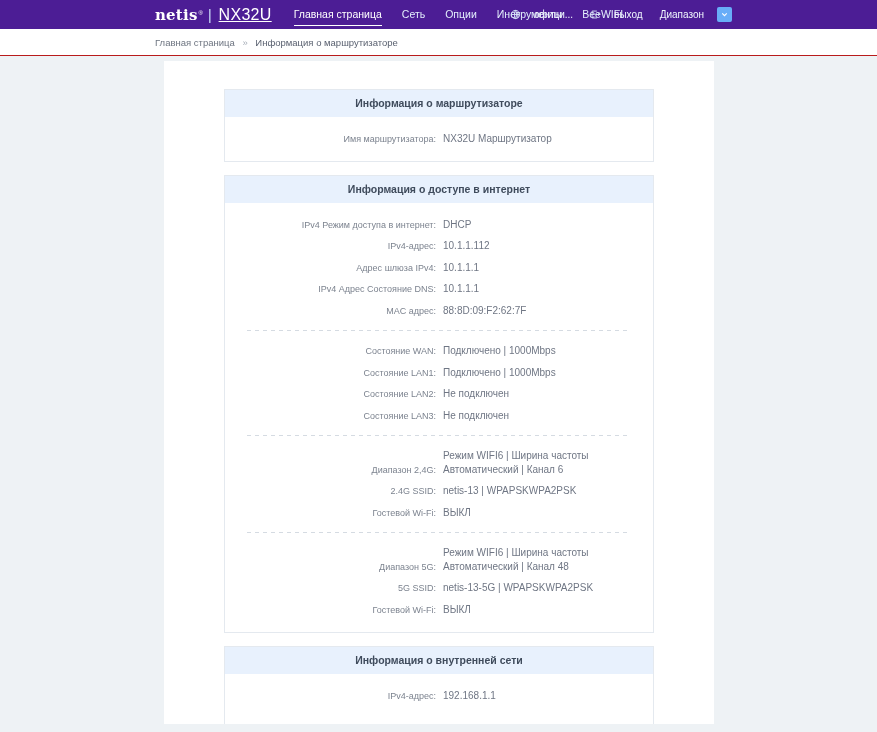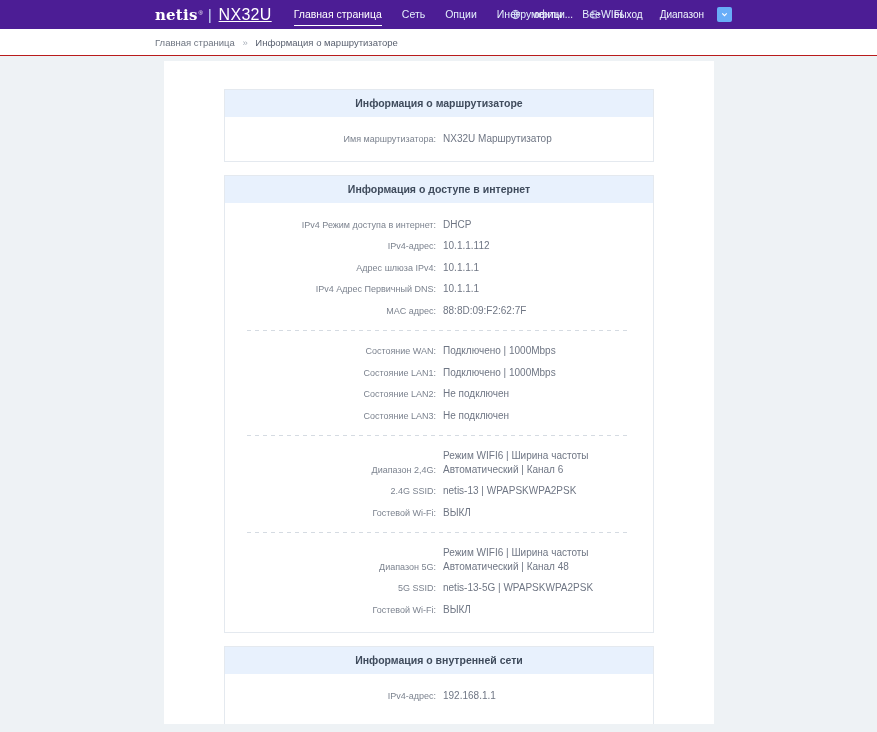--- a/index.html
+++ b/index.html
@@ -249,21 +249,21 @@
           </div>
           <div class="row">
             <div class="row-label">IPv4-адрес:</div>
             <div class="row-value">10.1.1.112</div>
           </div>
           <div class="row">
             <div class="row-label">Адрес шлюза IPv4:</div>
             <div class="row-value">10.1.1.1</div>
           </div>
           <div class="row">
-            <div class="row-label">IPv4 Адрес Первичный DNS:</div>
+            <div class="row-label">IPv4 Адрес Состояние DNS:</div>
             <div class="row-value">10.1.1.1</div>
           </div>
           <div class="row">
             <div class="row-label">MAC адрес:</div>
             <div class="row-value">88:8D:09:F2:62:7F</div>
           </div>
           <div class="divider"></div>
           <div class="row">
             <div class="row-label">Состояние WAN:</div>
             <div class="row-value">Подключено | 1000Mbps</div>

